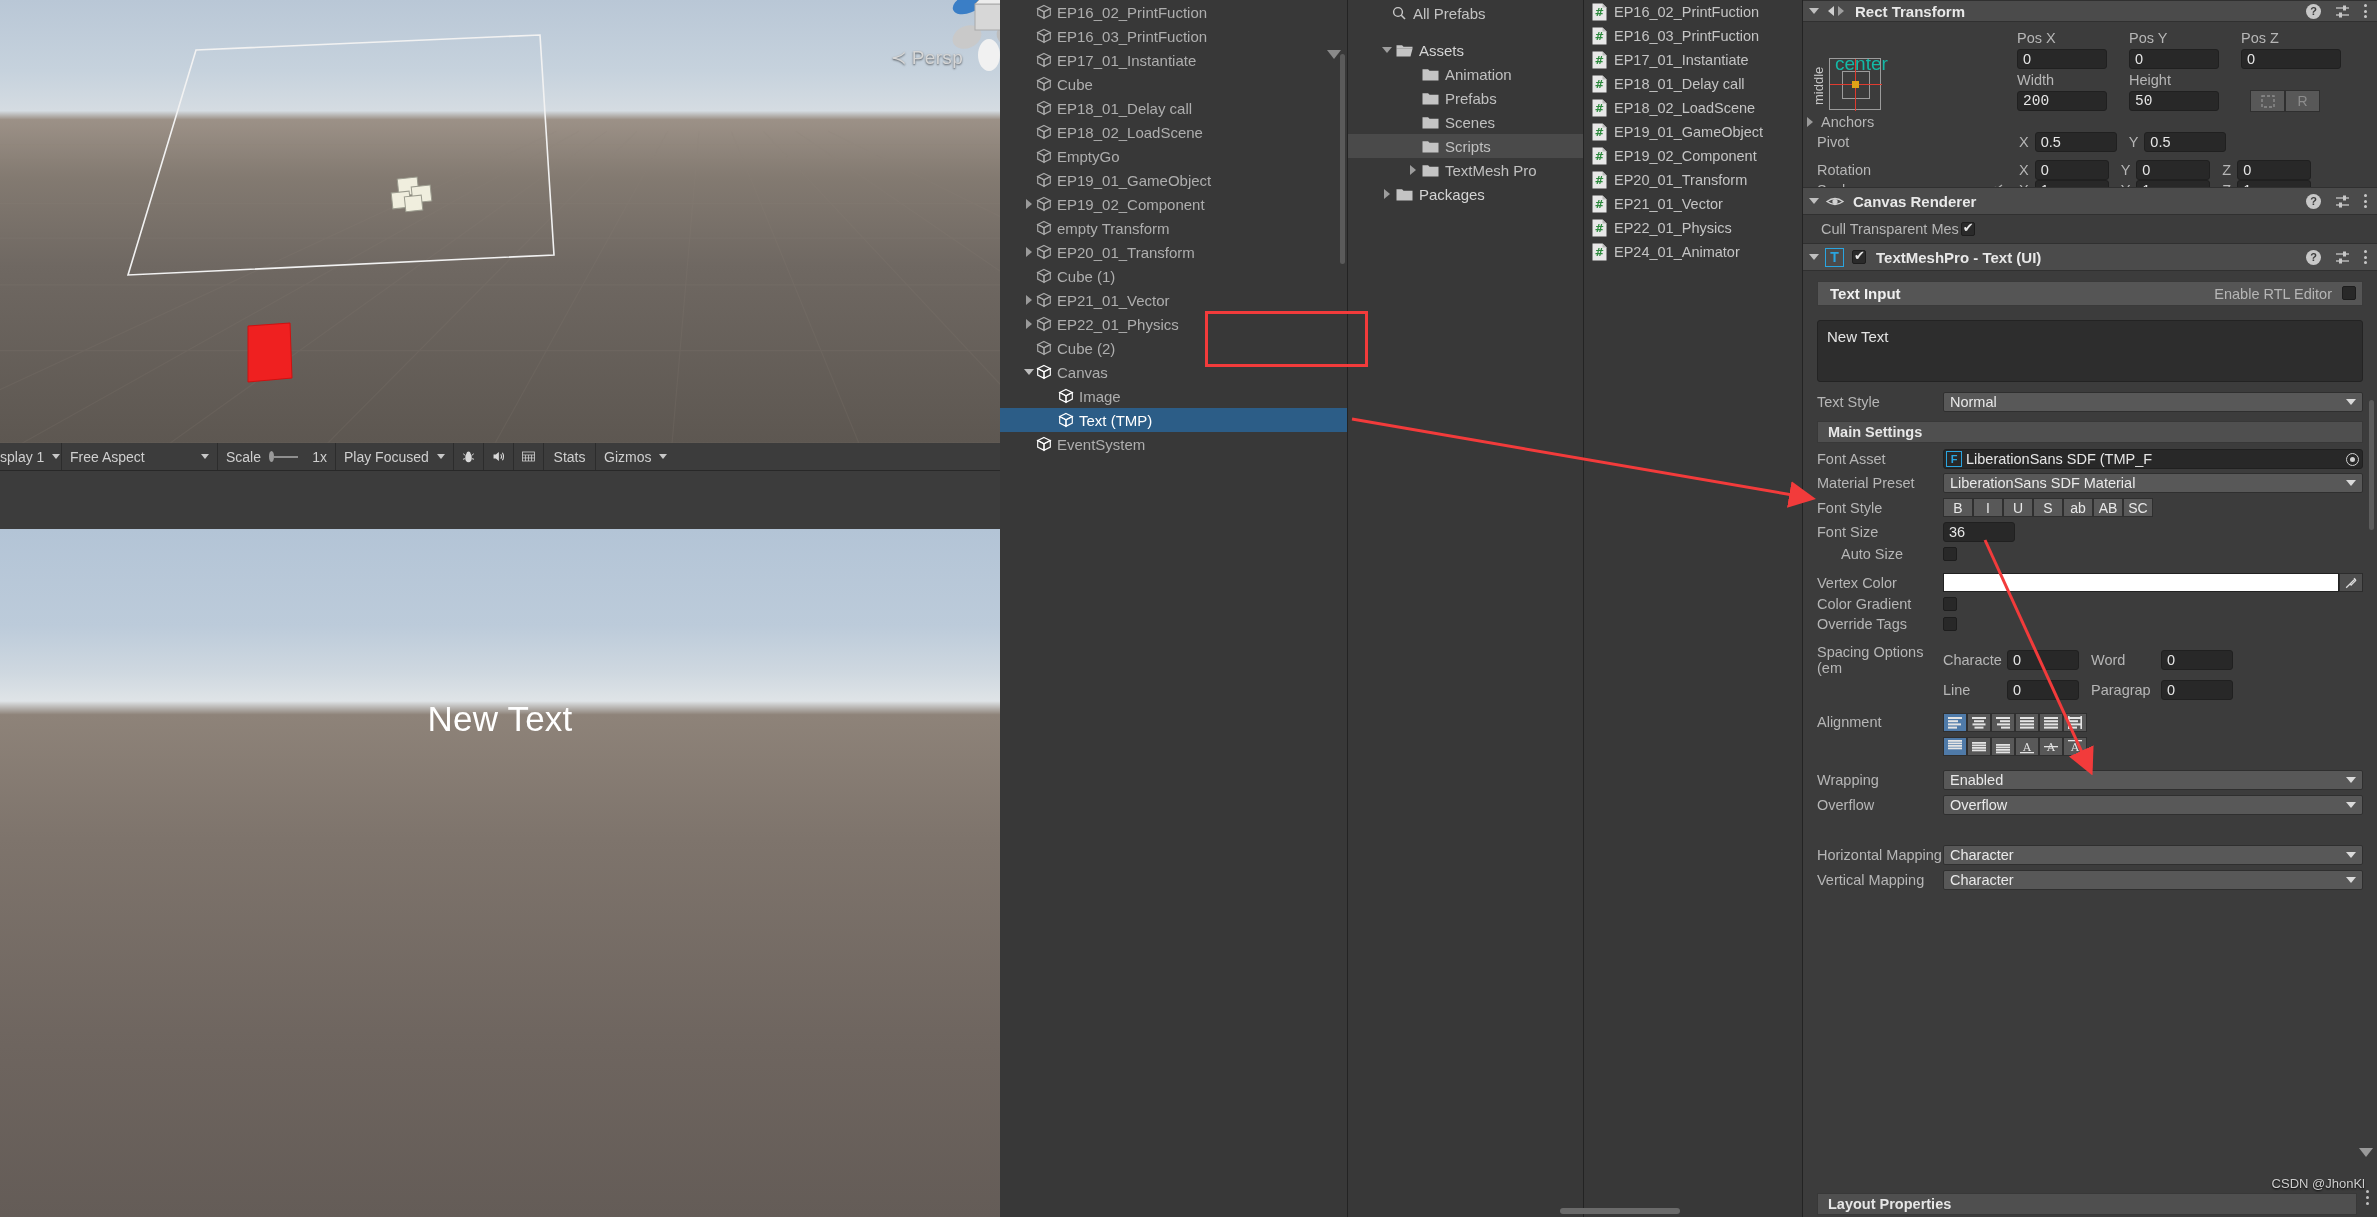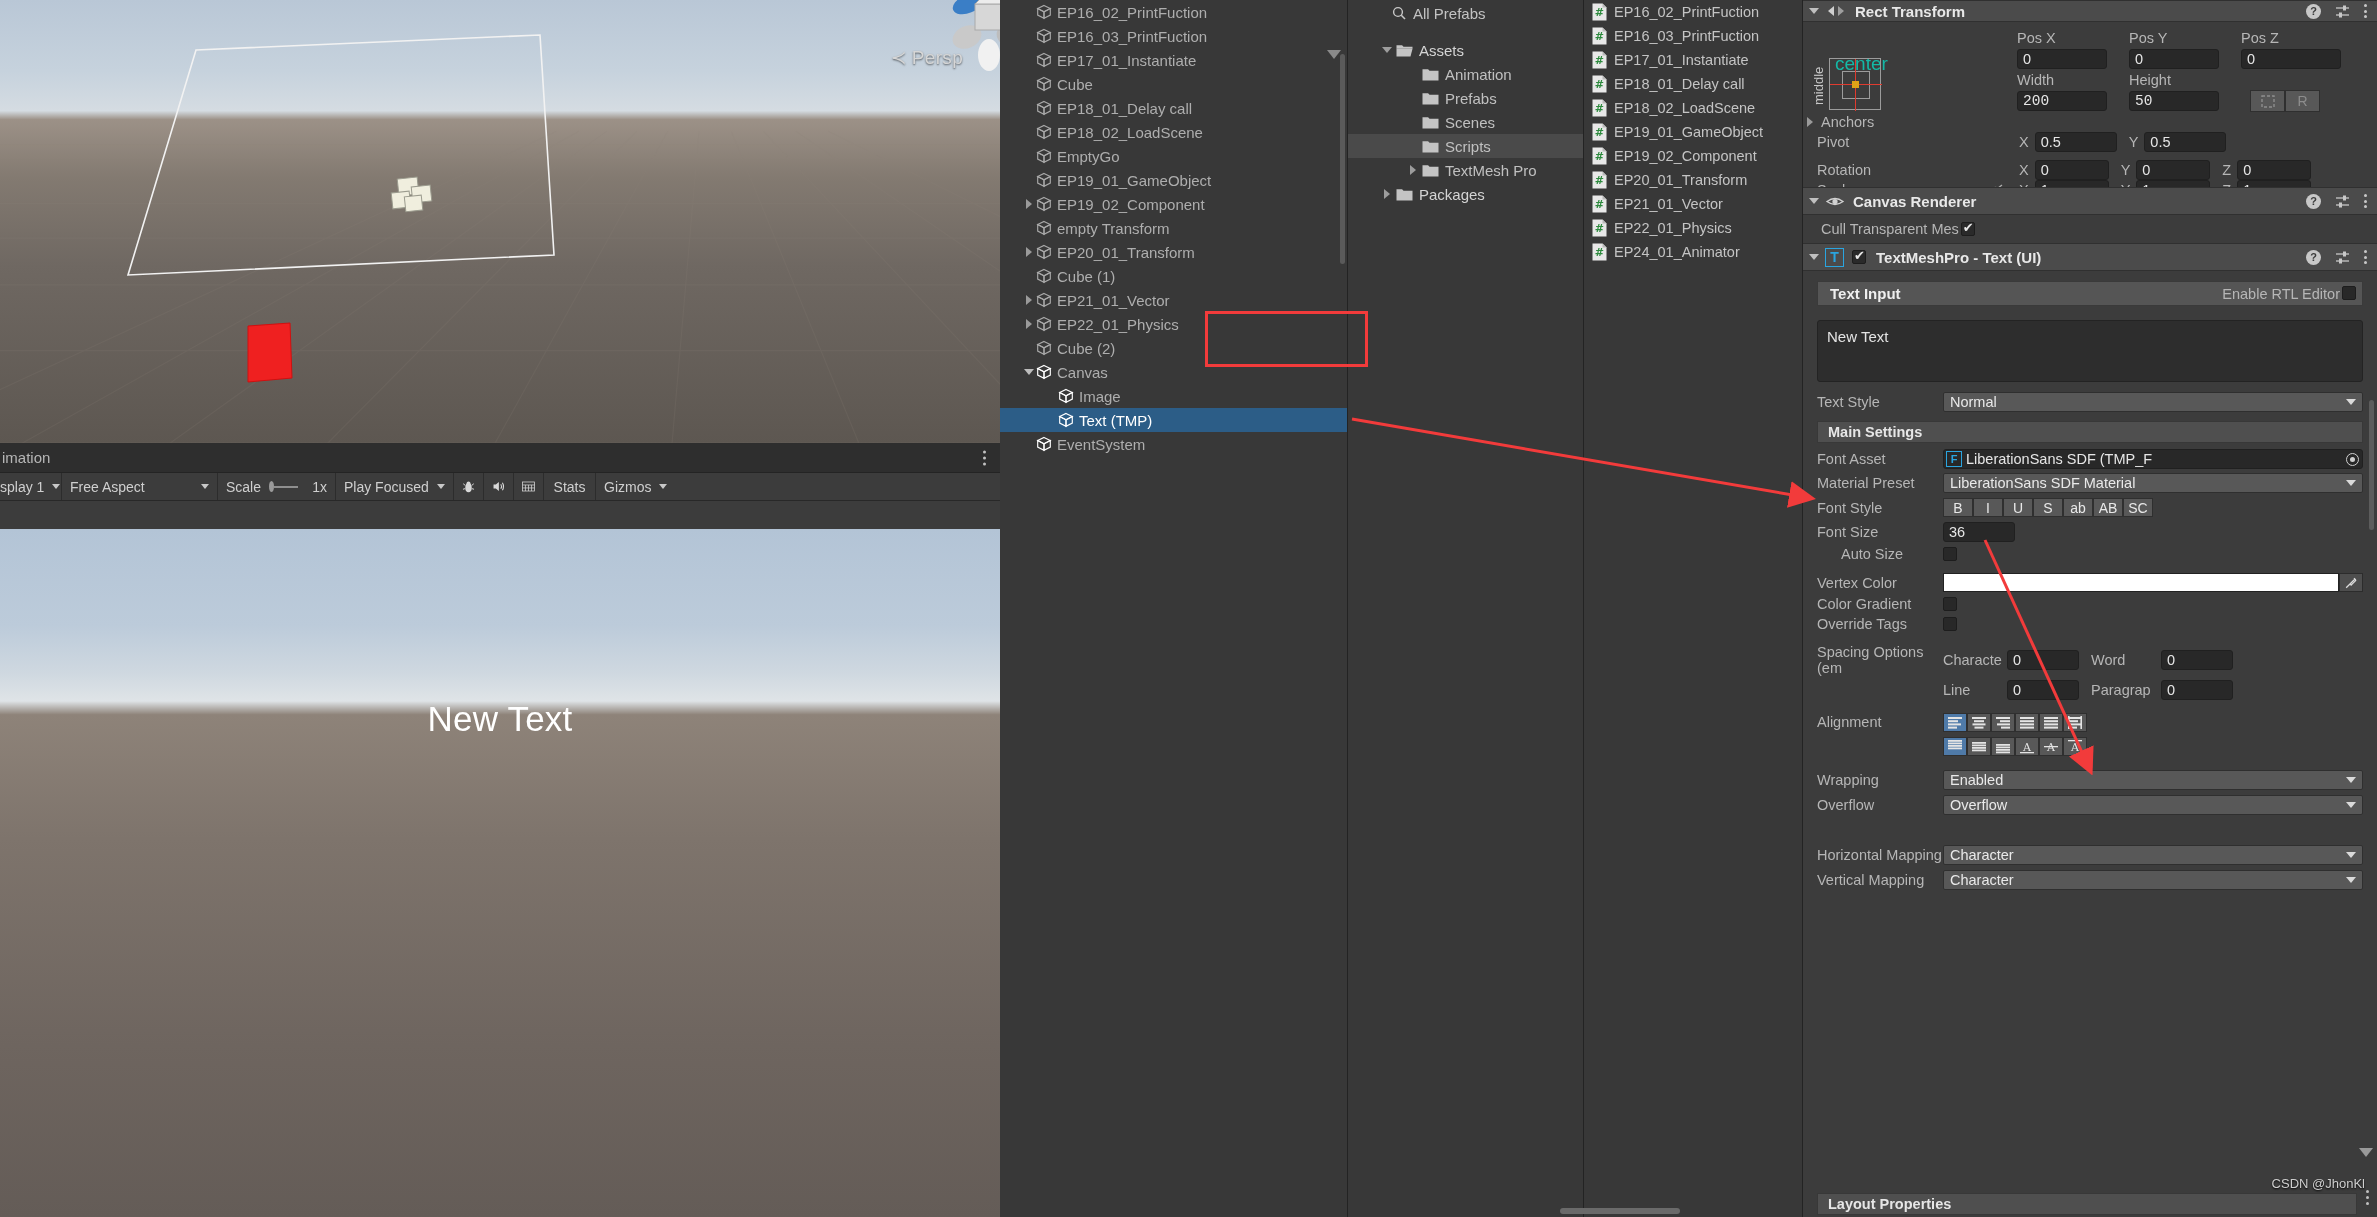--- a/index.html
+++ b/index.html
@@ -182,28 +182,20 @@
       <polygon points="37,22 45,14 73,14 65,22" fill="#ececec" stroke="#a9a9a9"></polygon>
       <polygon points="65,22 73,14 73,40 65,48" fill="#bcbcbc" stroke="#a9a9a9"></polygon>
     </svg>
 
     <div class="persp-label">
       <span class="chev">≺</span><span>Persp</span>
     </div>
   </div>
 
   <div id="game-panel">
-    <div id="game-tabbar">
-      <span class="tabtext">imation</span>
-      <span class="kebab">
-          <i></i>
-          <i></i>
-          <i></i>
-        </span>
-    </div>
     <div id="game-toolbar">
       <div class="gt-item pl0" style="width:62px;">
         <span>splay 1</span>
         <span class="caret"></span>
       </div>
       <div class="gt-item" style="width:156px;justify-content:space-between;">
         <span>Free Aspect</span>
         <span class="caret"></span>
       </div>
       <div class="gt-item gt-slider" style="width:118px;">
@@ -798,21 +790,21 @@
             <i></i>
             <i></i>
           </span>
       </span>
     </div>
 
     <div style="padding:10px 14px 0 14px;">
       <div style="height:25px;background:#555;border:1px solid #3a3a3a;display:flex;align-items:center;
                   justify-content:space-between;padding:0 6px 0 12px;">
         <span style="color:#eee;font-size:15px;font-weight:bold;">Text Input</span>
-        <span style="display:flex;gap:2px;">
+        <span style="display:flex;gap:10px;">
           <span class="lbl">Enable RTL Editor</span>
           <span class="chk"></span>
         </span>
       </div>
 
       <div style="margin-top:14px;height:62px;background:#2d2d2d;border:1px solid #232323;border-radius:3px;
                   padding:7px 9px;color:#e4e4e4;font-size:15px;">
         <span>New Text</span>
       </div>
 

